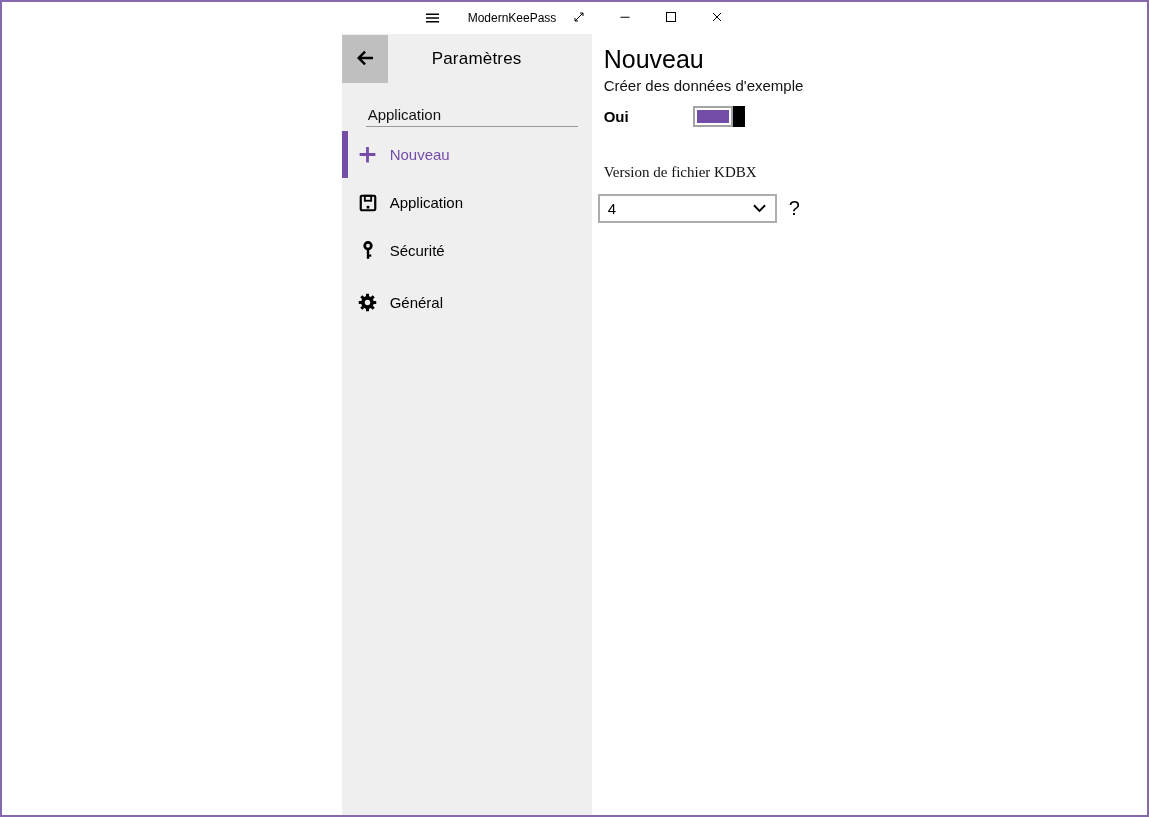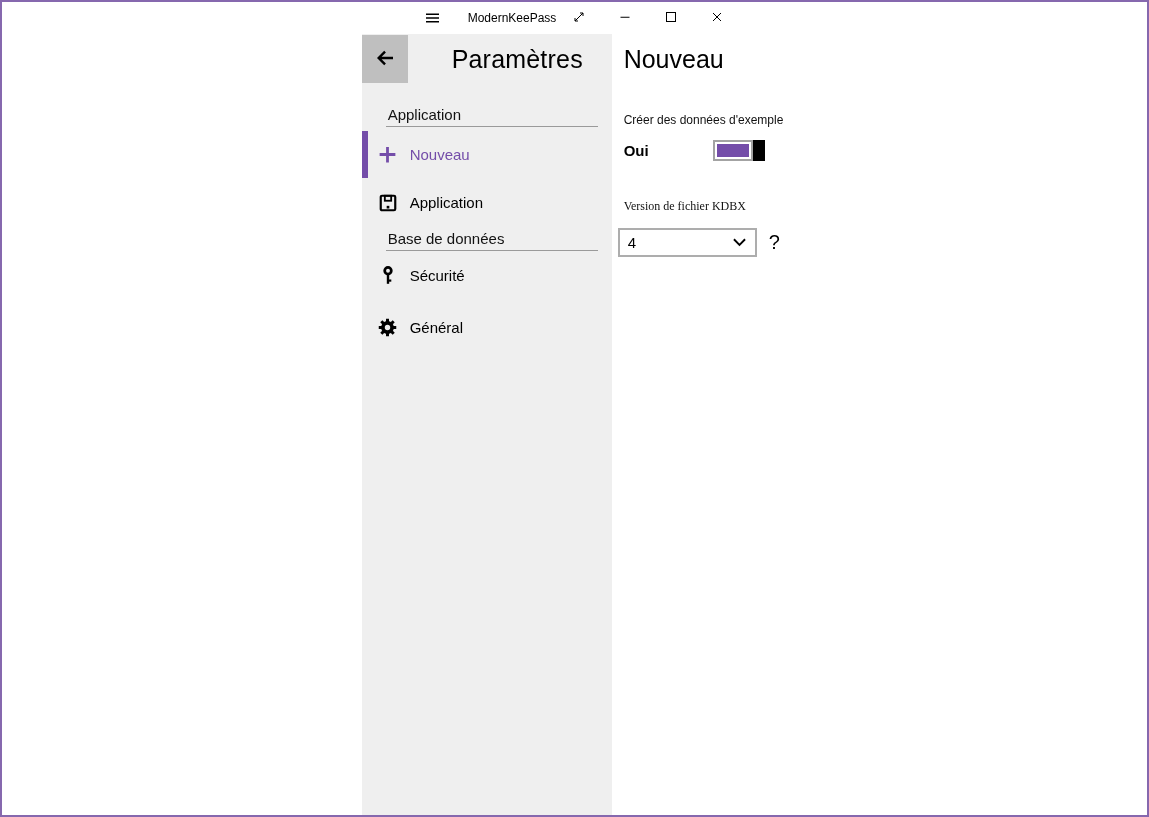--- a/index.html
+++ b/index.html
@@ -59,21 +59,21 @@
     position: absolute; top: 1px; left: 0;
     width: 46px; height: 48px;
     background: #bfbfbf;
     border: none; padding: 0;
     display: flex; align-items: center; justify-content: center;
     color: #000;
     cursor: pointer;
   }
   .sidebar-title {
     position: absolute; top: 9px; left: 90px;
-    font-size: 25px; font-weight: 300; line-height: 32px;
+    font-size: 17px; font-weight: 300; line-height: 32px;
     letter-spacing: 0.2px;
     white-space: nowrap;
   }
   .nav { padding-top: 56px; margin-top: 15px; }
   .nav-header {
     margin: 0 14px 0 24px;
     padding: 0 0 1px 2px;
     border-bottom: 1px solid #9a9a9a;
     font-size: 15px; line-height: 20px;
     color: #121212;
@@ -117,22 +117,22 @@
   .page-title {
     margin: 9px 0 0 2px;
     font-size: 25px; font-weight: 300; line-height: 32px;
   }
   .description {
     margin: 21px 0 0 2px;
     font-size: 15px; line-height: 18px;
     color: #1b1b1b;
   }
   .field-label {
-    margin: 36px 0 0 2px;
-    font-size: 12px; line-height: 18px;
+    margin: 2px 0 0 2px;
+    font-size: 15px; line-height: 18px;
     color: #111;
   }
   .kdbx-label { margin-top: 36px; font-family: Liberation Serif, serif; }
 
   .toggle-row {
     margin: 10px 0 0 2px;
     display: flex; align-items: center;
     height: 22px;
     gap: 11px;
   }
@@ -250,21 +250,20 @@
           <span class="nav-icon">
             <svg width="20" height="20" viewBox="0 0 24 24" fill="none" stroke="currentColor">
               <rect x="3.3" y="3.3" width="17.4" height="17.4" rx="1.5" stroke-width="2.6"></rect>
               <rect x="8.2" y="3.3" width="7.6" height="6" stroke-width="2.2"></rect>
               <rect x="10.4" y="15.4" width="3.2" height="3.2" fill="currentColor" stroke="none"></rect>
             </svg>
           </span>
           <span class="nav-label">Application</span>
         </div>
 
-        <div class="nav-header header-db">Base de données</div>
 
         <div class="nav-item item-securite">
           <span class="nav-icon">
             <svg width="22" height="22" viewBox="0 0 24 24">
               <circle cx="12" cy="6.3" r="3.6" fill="none" stroke="currentColor" stroke-width="3"></circle>
               <rect x="10.7" y="9.5" width="2.6" height="11" fill="currentColor"></rect>
               <rect x="13" y="15.8" width="2.6" height="2.4" fill="currentColor"></rect>
             </svg>
           </span>
           <span class="nav-label">Sécurité</span>

